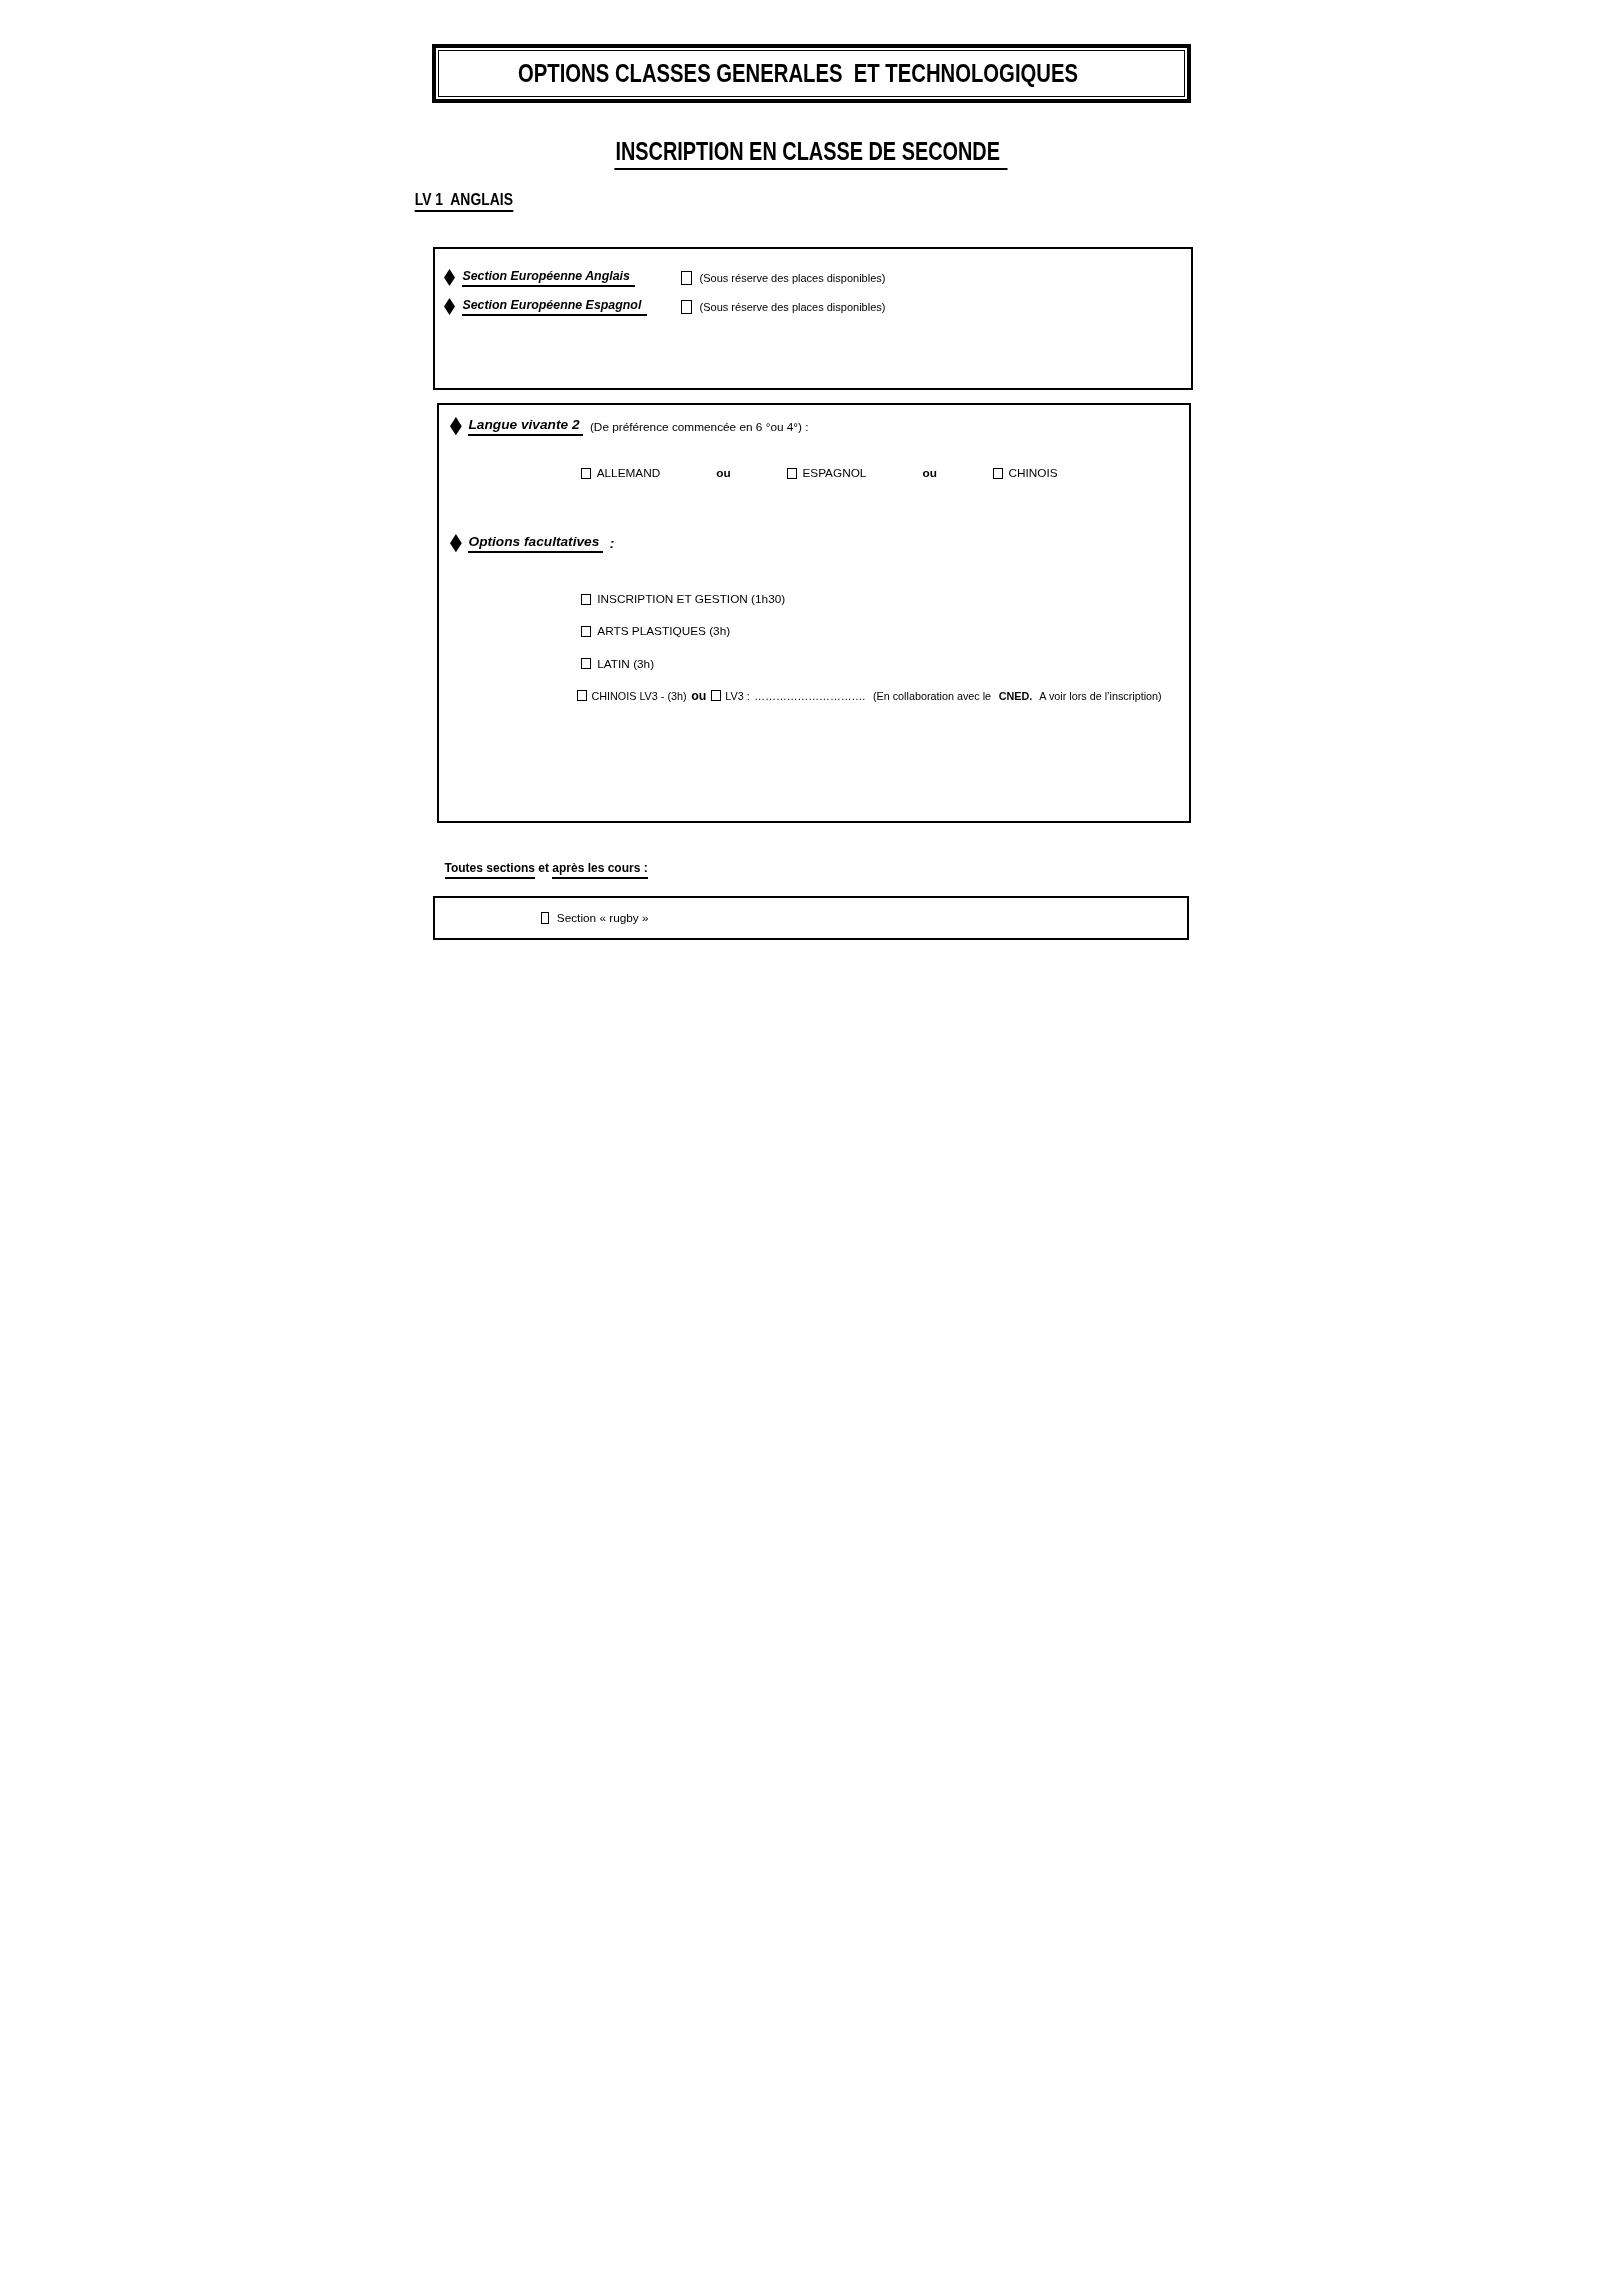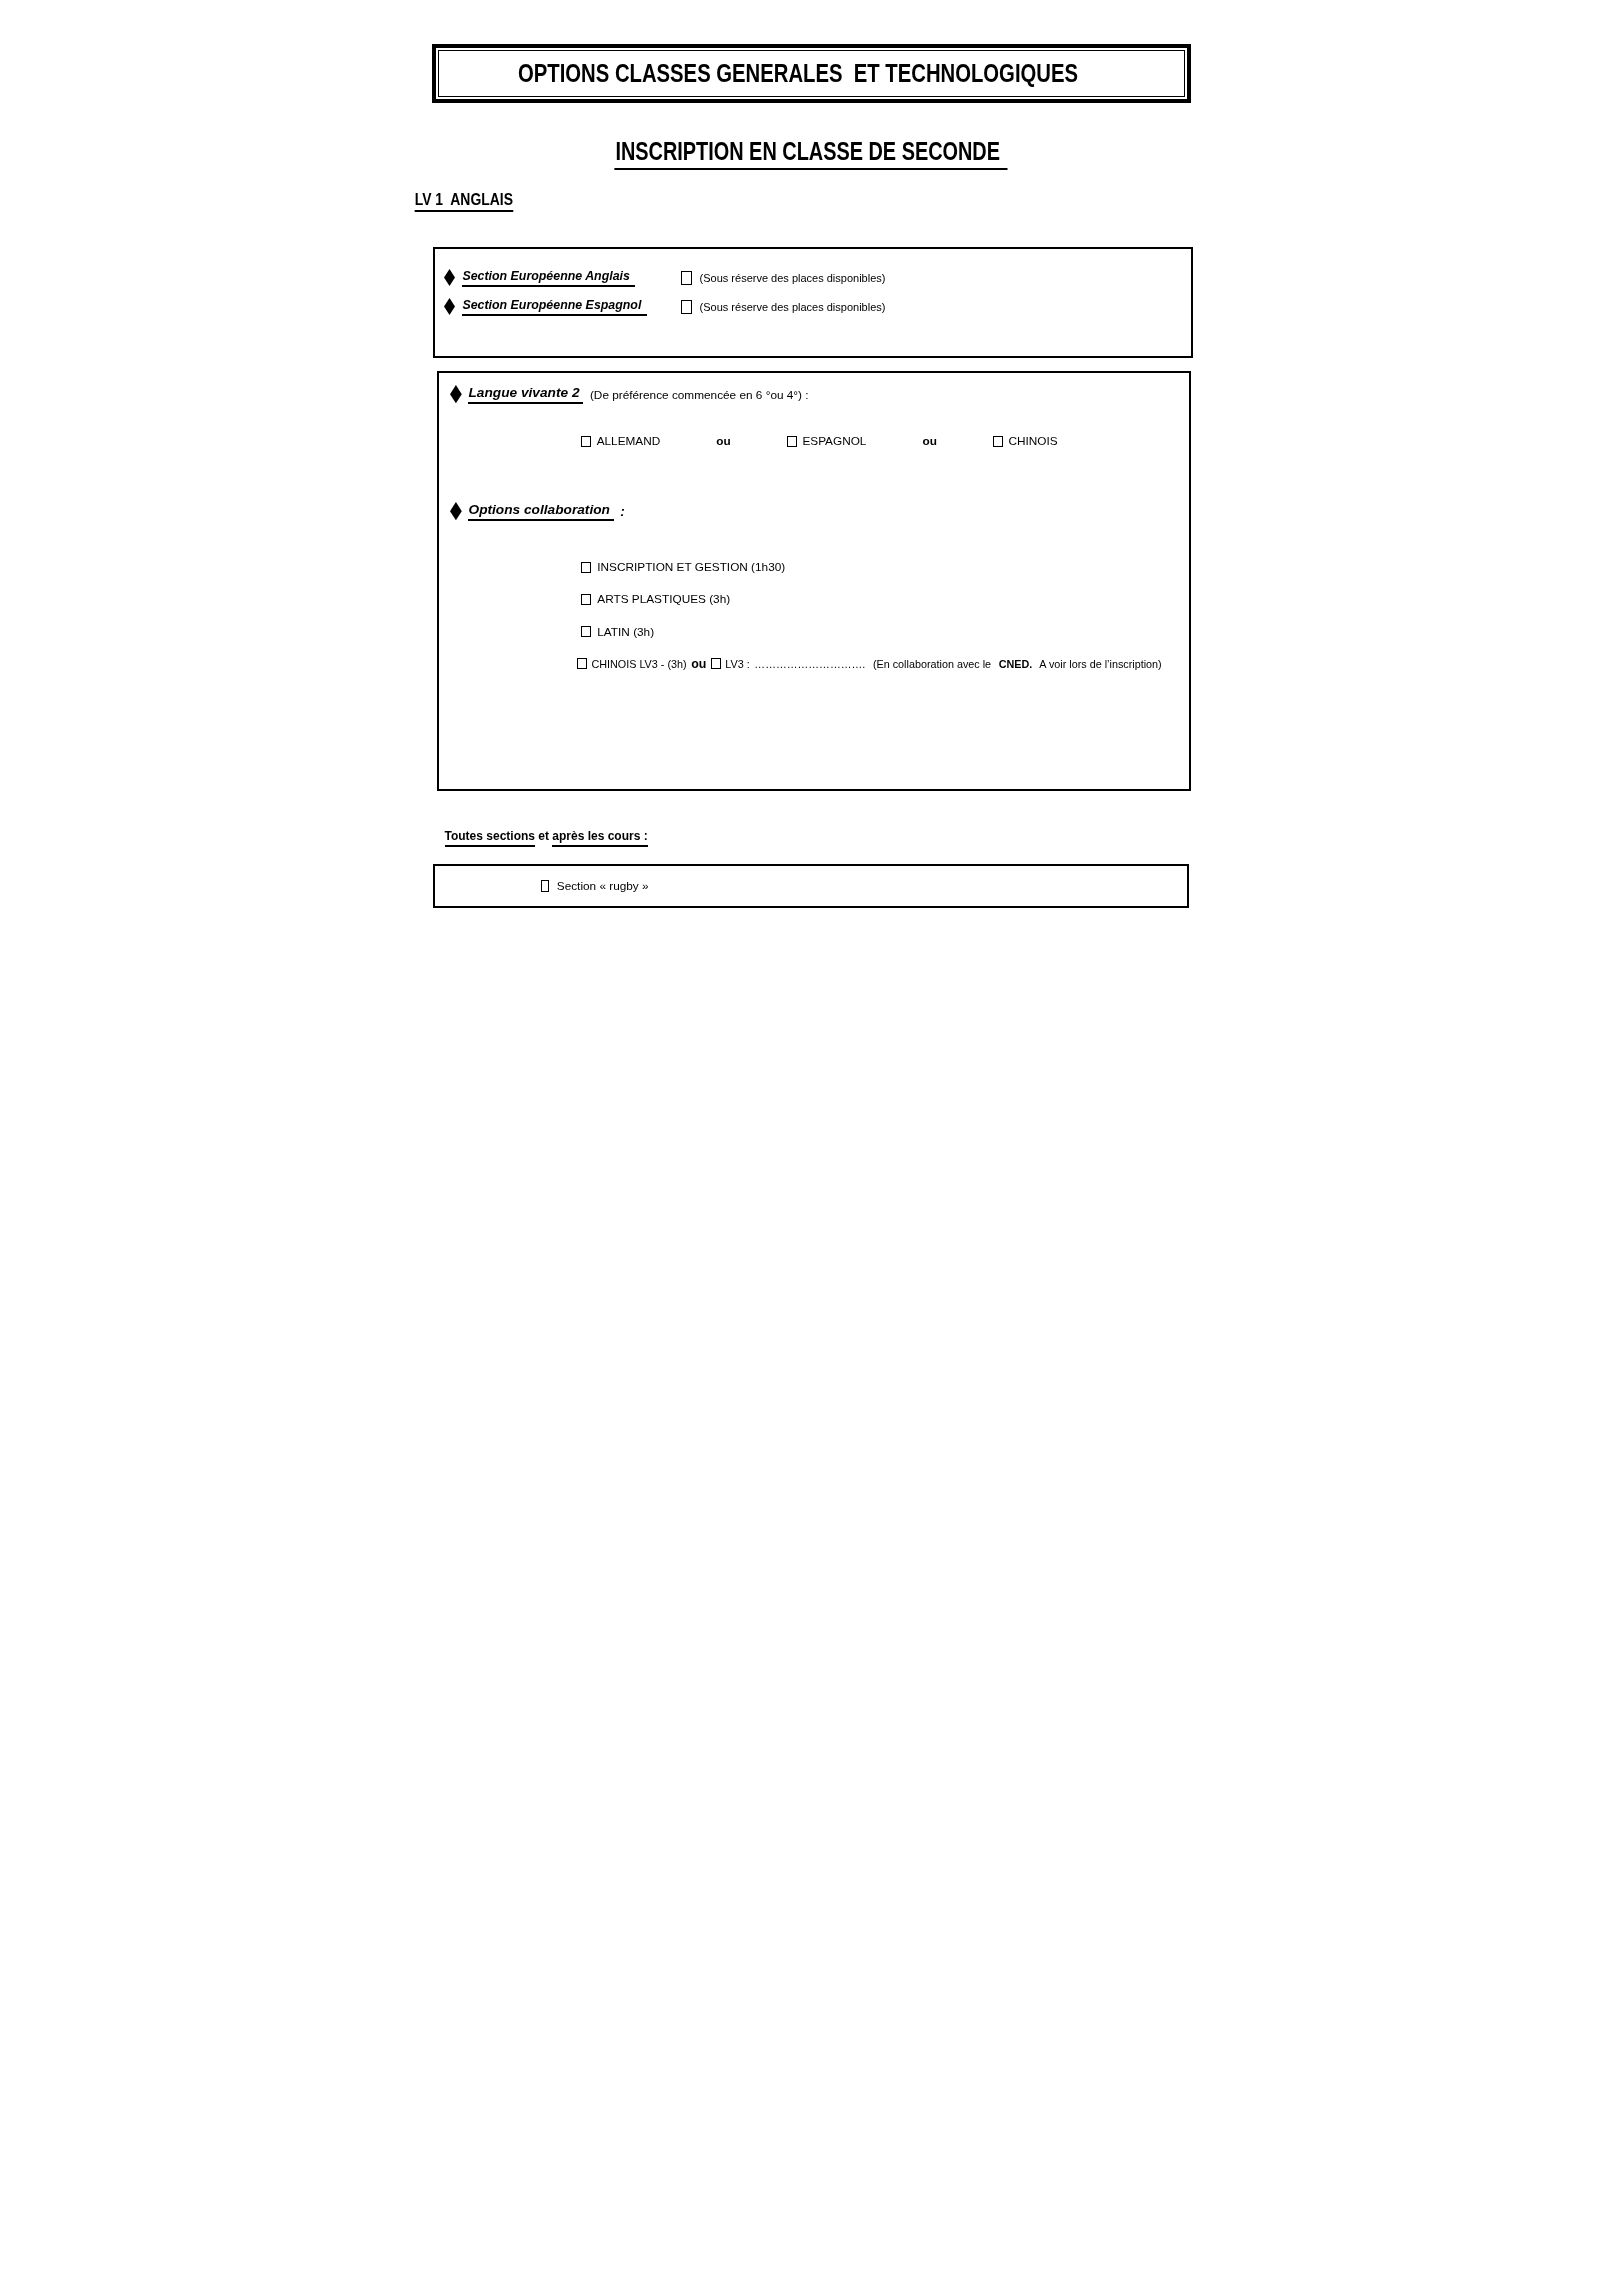--- a/index.html
+++ b/index.html
@@ -52,21 +52,21 @@
     font-weight: bold;
     transform: scaleX(0.85);
     border-bottom: 2px solid #000;
     padding-bottom: 1.3px;
   }
 
   
   .box { border: 2.6px solid #000; background: #fff; }
   .box1 {
     margin: 35px 23.6px 0 27.5px;
-    height: 111px;
+    height: 143px;
     padding: 19.6px 0 0 9.2px;
   }
   .box2 {
     margin: 13px 26px 0 31px;
     height: 420px;
     padding: 11.8px 0 0 6.5px;
   }
 
   
   .bullet { display: inline-block; line-height: 0; flex: 0 0 auto; }
@@ -247,21 +247,21 @@
         <span>CHINOIS</span>
       </span>
     </div>
 
     <div class="section-heading opt-heading">
       <span class="bullet">
         <svg width="11.8" height="18.3" viewBox="0 0 18 28">
             <polygon points="9,0 18,14 9,28 0,14" fill="#000"></polygon>
           </svg>
       </span>
-      <span class="sh-label">Options collaboration</span>
+      <span class="sh-label">Options facultatives</span>
       <span class="sh-colon"> :</span>
     </div>
 
     <div class="opt-list">
       <div class="opt-row">
         <span class="checkbox cb-sm"></span>
         <span>INSCRIPTION ET GESTION (1h30)</span>
       </div>
       <div class="opt-row">
         <span class="checkbox cb-sm"></span>

